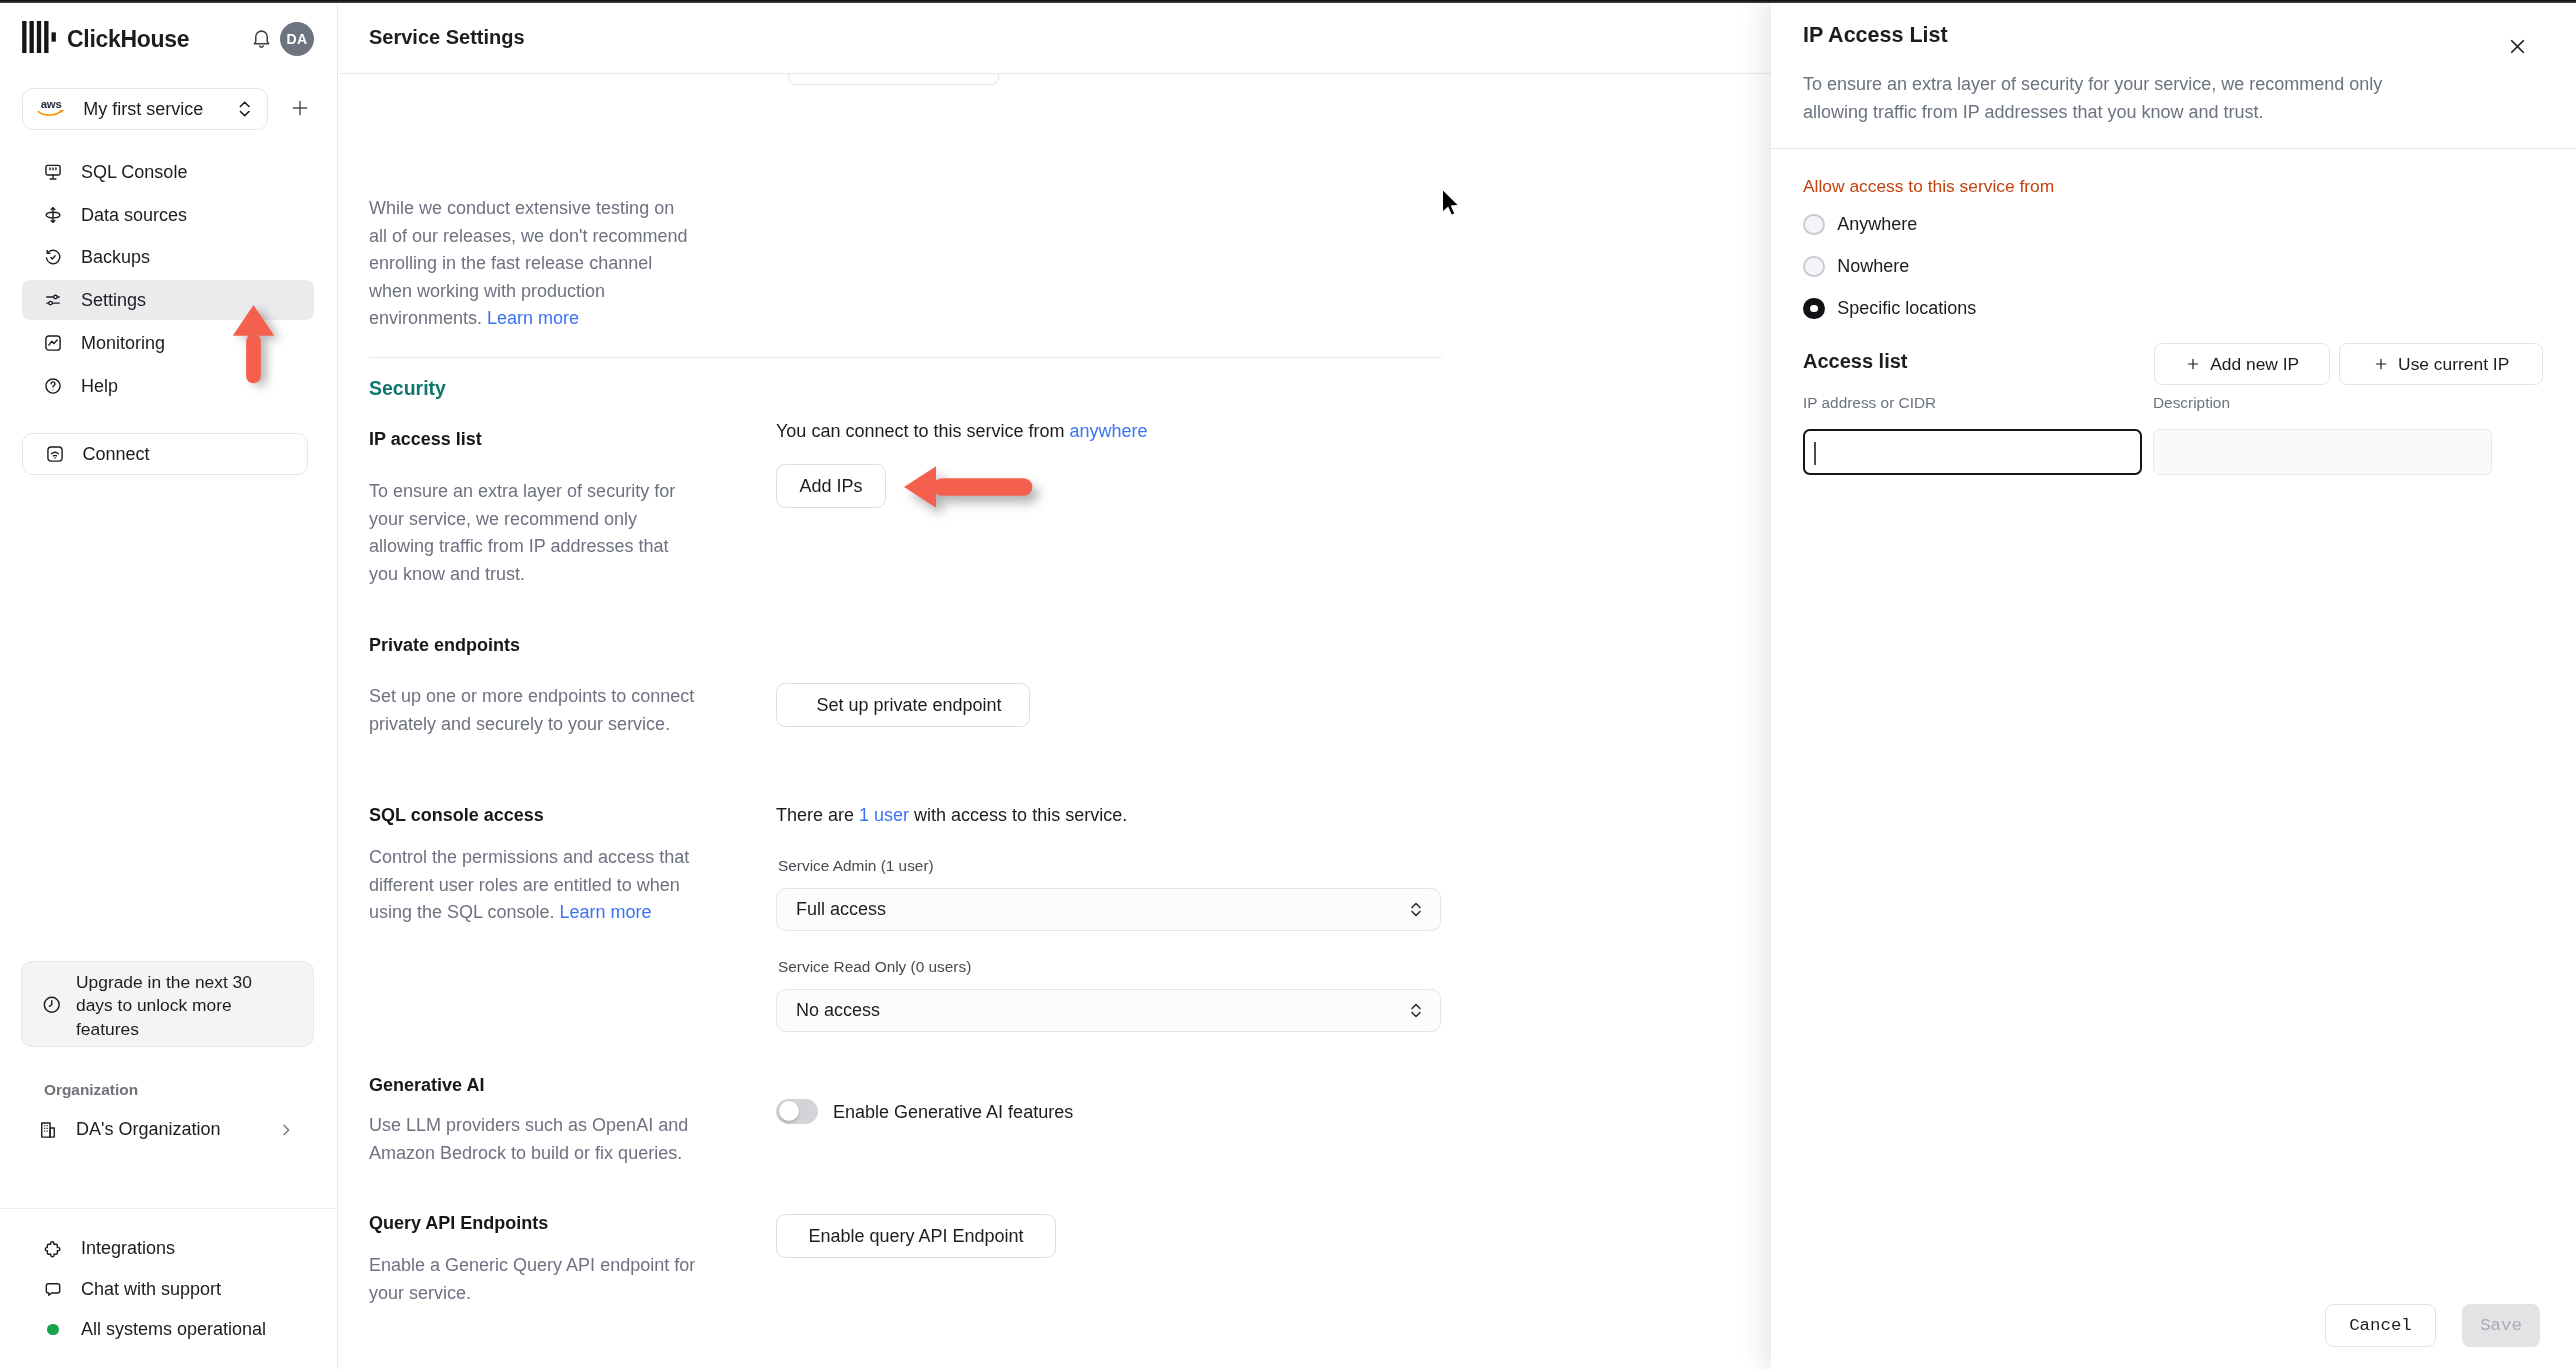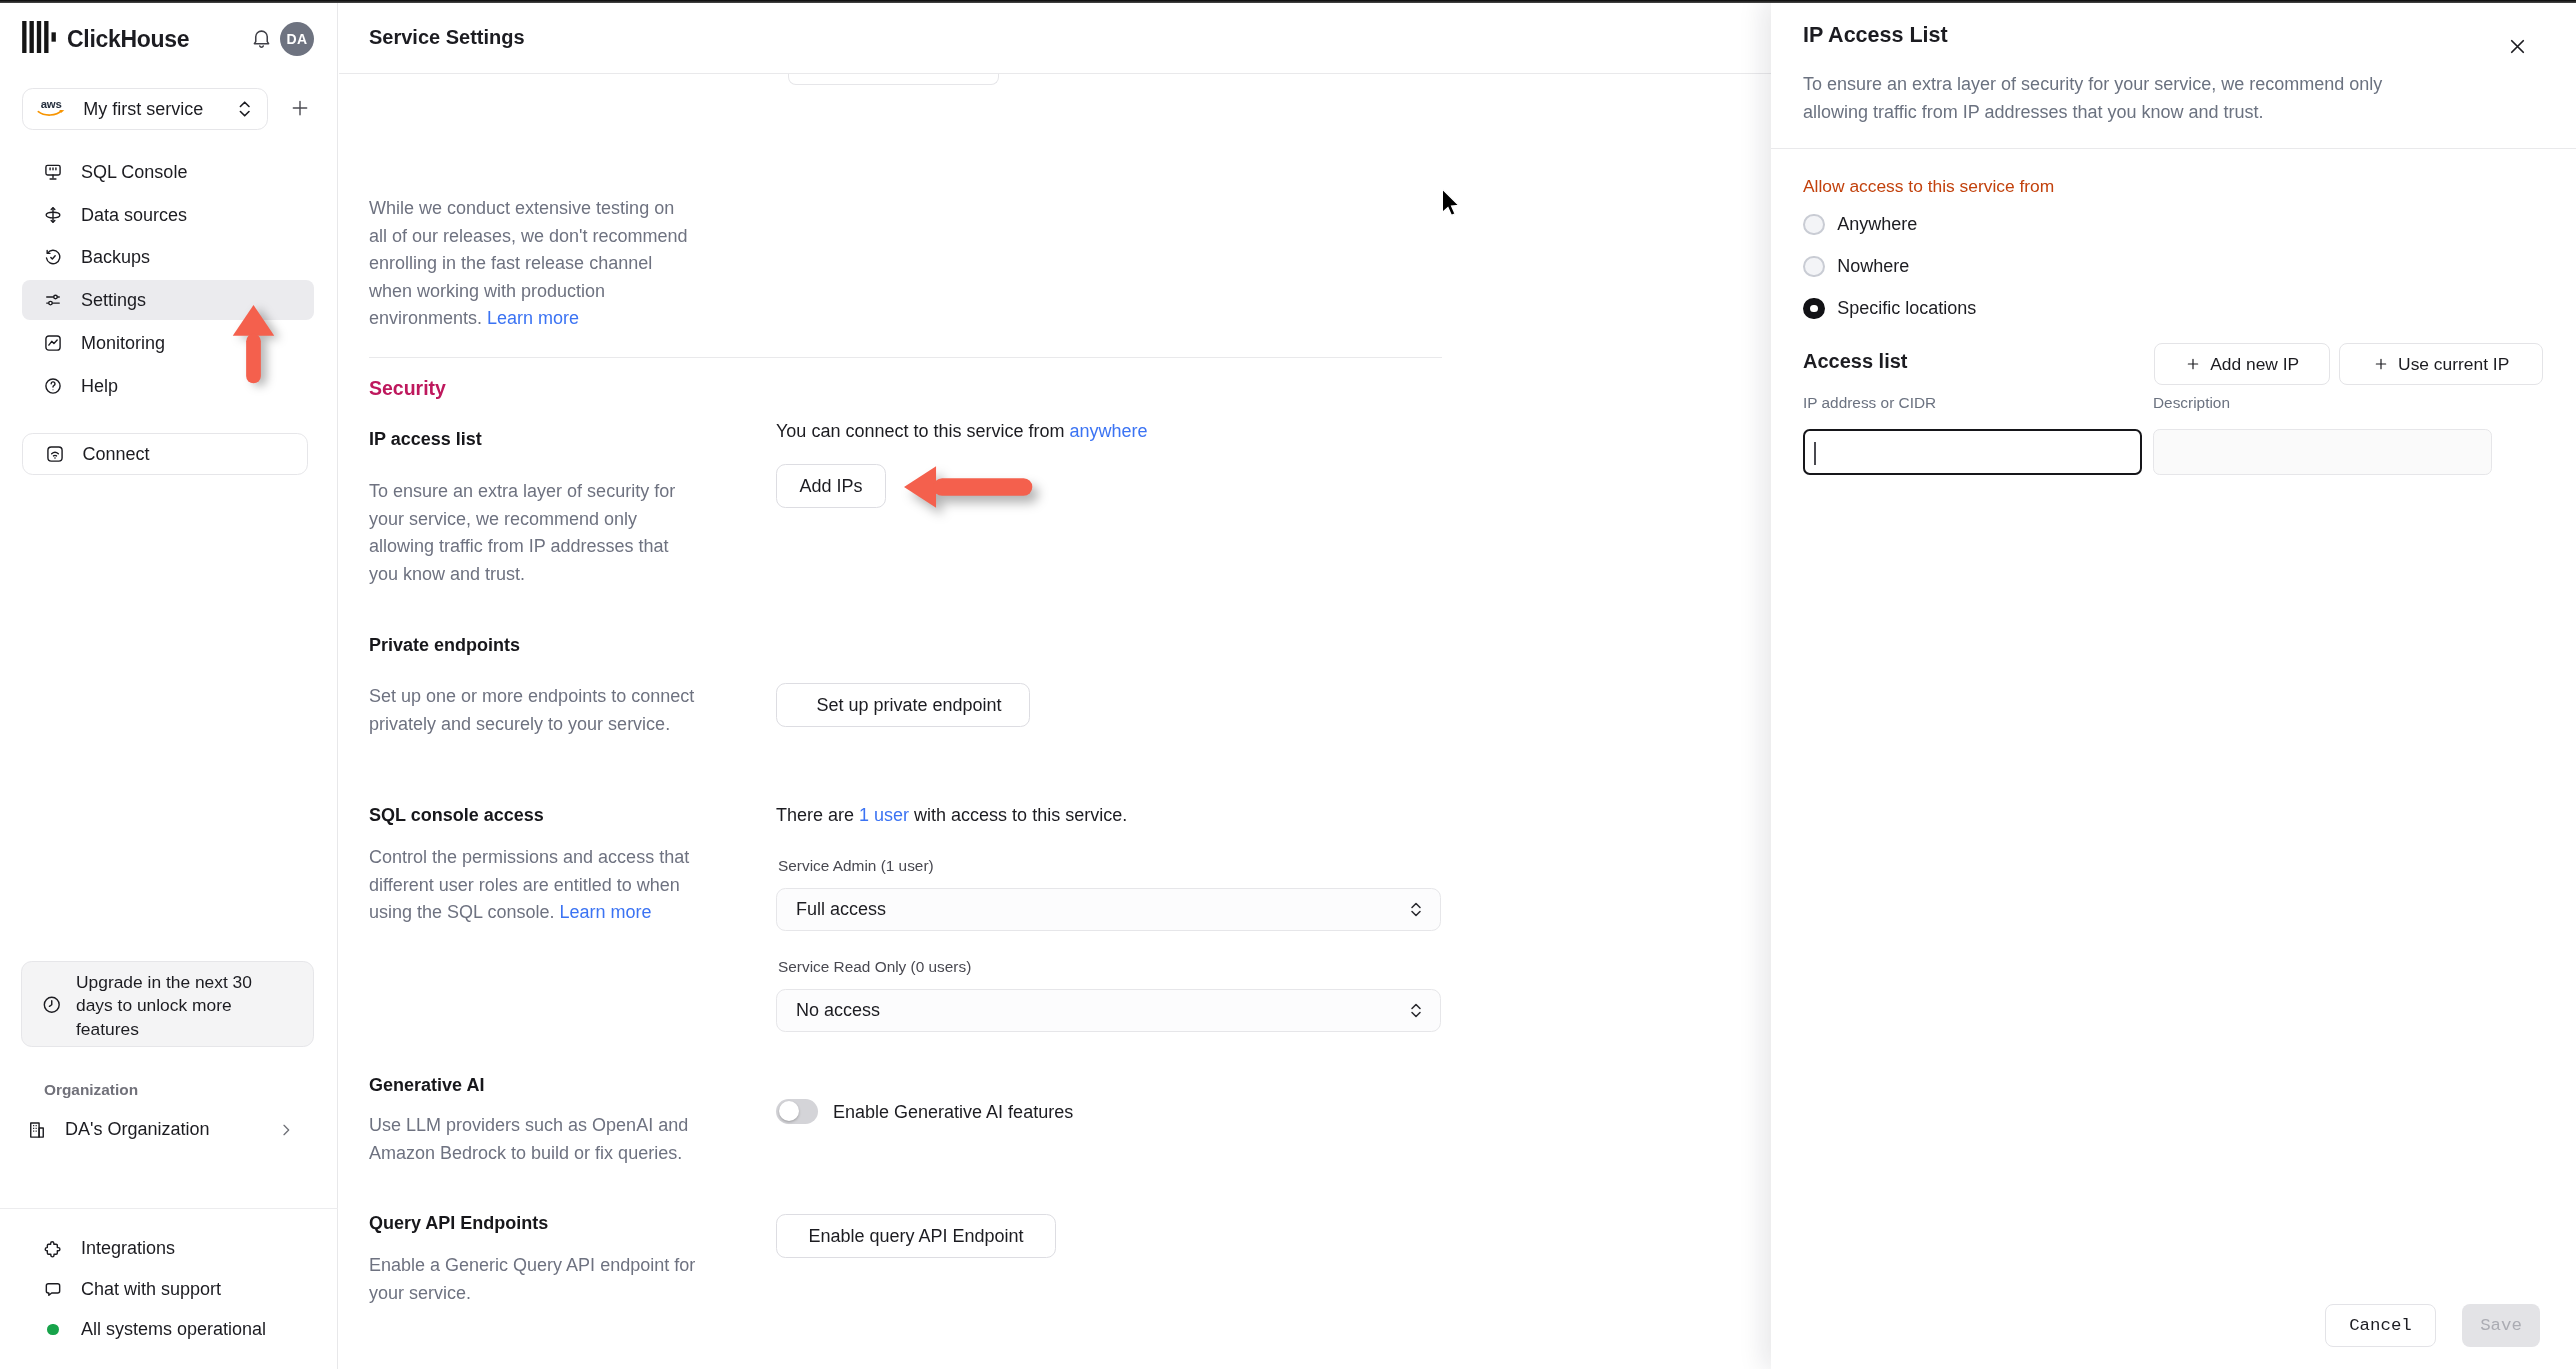--- a/index.html
+++ b/index.html
@@ -39,21 +39,21 @@
   .green-dot { width:11.4px; height:11.4px; border-radius:50%; background:#17a34a; }
 
   
   .main { position:absolute; top:0; left:339px; right:0; bottom:0; background:#fff; }
   .main-header { position:absolute; top:0; left:0; right:0; height:74px;
     border-bottom:1.3px solid #e9e9eb; background:#fff; }
   .main-title { position:absolute; left:30px; top:25.5px; font-size:20px; font-weight:700; }
   .partial-select { position:absolute; left:449px; top:74px; width:211px; height:11.4px;
     border:1.3px solid #e6e6e9; border-top:none; border-radius:0 0 8px 8px; background:#fff; }
   .para { font-size:18px; line-height:27.5px; color:#6e7280; }
-  .h-section { font-size:19.5px; font-weight:700; color:#be185d; }
+  .h-section { font-size:19.5px; font-weight:700; color:#0f766e; }
   .h-row { font-size:18px; font-weight:700; color:#17171b; }
   .link { color:#3b73f3; cursor:pointer; }
   .btn { display:inline-flex; align-items:center; justify-content:center;
     background:#fff; border:1.3px solid #dddde2; border-radius:9.4px;
     font-size:18px; font-weight:500; color:#1c1c21; cursor:pointer; }
   .divider { height:1.3px; background:#e9e9eb; }
   .field-label { font-size:15.4px; color:#494951; font-weight:500; }
   .select { background:#fcfcfd; border:1.3px solid #e6e6e9; border-radius:9.4px;
     display:flex; align-items:center; padding:0 16px 0 19px; font-size:18px; }
   .select .grow { flex:1; }
@@ -220,21 +220,21 @@
         <circle cx="12" cy="12" r="8.3"></circle>
           <path d="M12 7.6V12l-2.6 1.8"></path>
       </svg>
     </span>
     <span class="upgrade-text prewrap">Upgrade in the next 30
 days to unlock more
 features</span>
   </div>
 
   <div class="abs org-label" style="left:44px;top:1081px;">Organization</div>
-  <div class="abs side-row" style="left:27px;top:1119px;width:255px;">
+  <div class="abs side-row" style="left:38px;top:1119px;width:255px;">
     <span class="icon">
       <svg width="20" height="20" viewBox="0 0 24 24" fill="none" stroke="#1c1c21" stroke-width="1.7" stroke-linejoin="round">
         <rect x="4.5" y="3.5" width="10" height="17"></rect>
         <rect x="14.5" y="9.5" width="5" height="11"></rect>
         <path d="M7.3 6.8h1.4M10.3 6.8h1.4M7.3 10h1.4M10.3 10h1.4M7.3 13.2h1.4M10.3 13.2h1.4" stroke-width="1.5"></path>
       </svg>
     </span>
     <span class="nav-label">DA's Organization</span>
   </div>
   <div class="abs icon" style="left:278px;top:1122px;">

